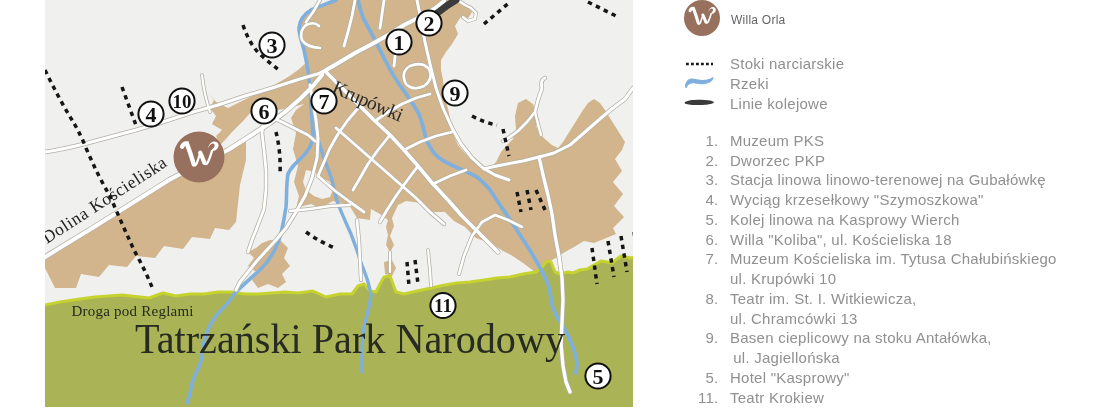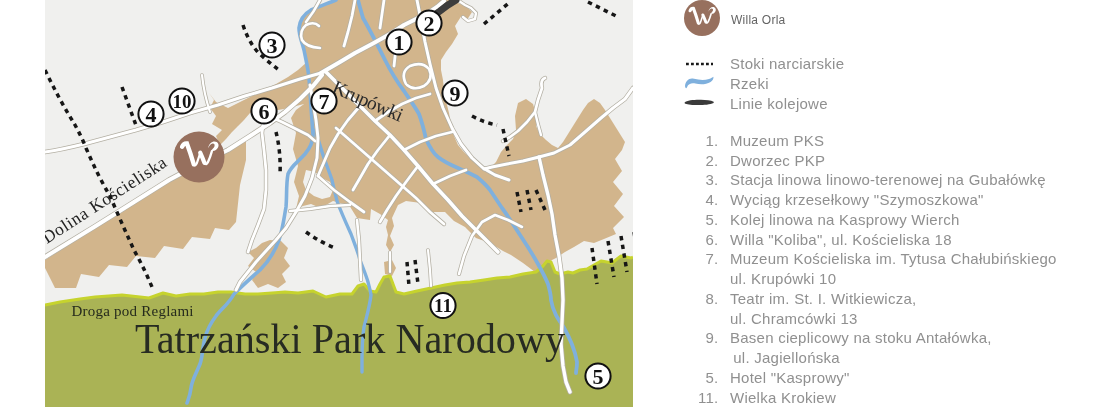--- a/index.html
+++ b/index.html
@@ -353,15 +353,15 @@
 <div class="row">
         <span class="num"></span>
         <span class="itm"> ul. Jagiellońska</span>
       </div>
 <div class="row">
         <span class="num">5.</span>
         <span class="itm">Hotel "Kasprowy"</span>
       </div>
 <div class="row">
         <span class="num">11.</span>
-        <span class="itm">Wielka Krokiew</span>
+        <span class="itm">Teatr Krokiew</span>
       </div>
 </div>
 </div>
 </body></html>

